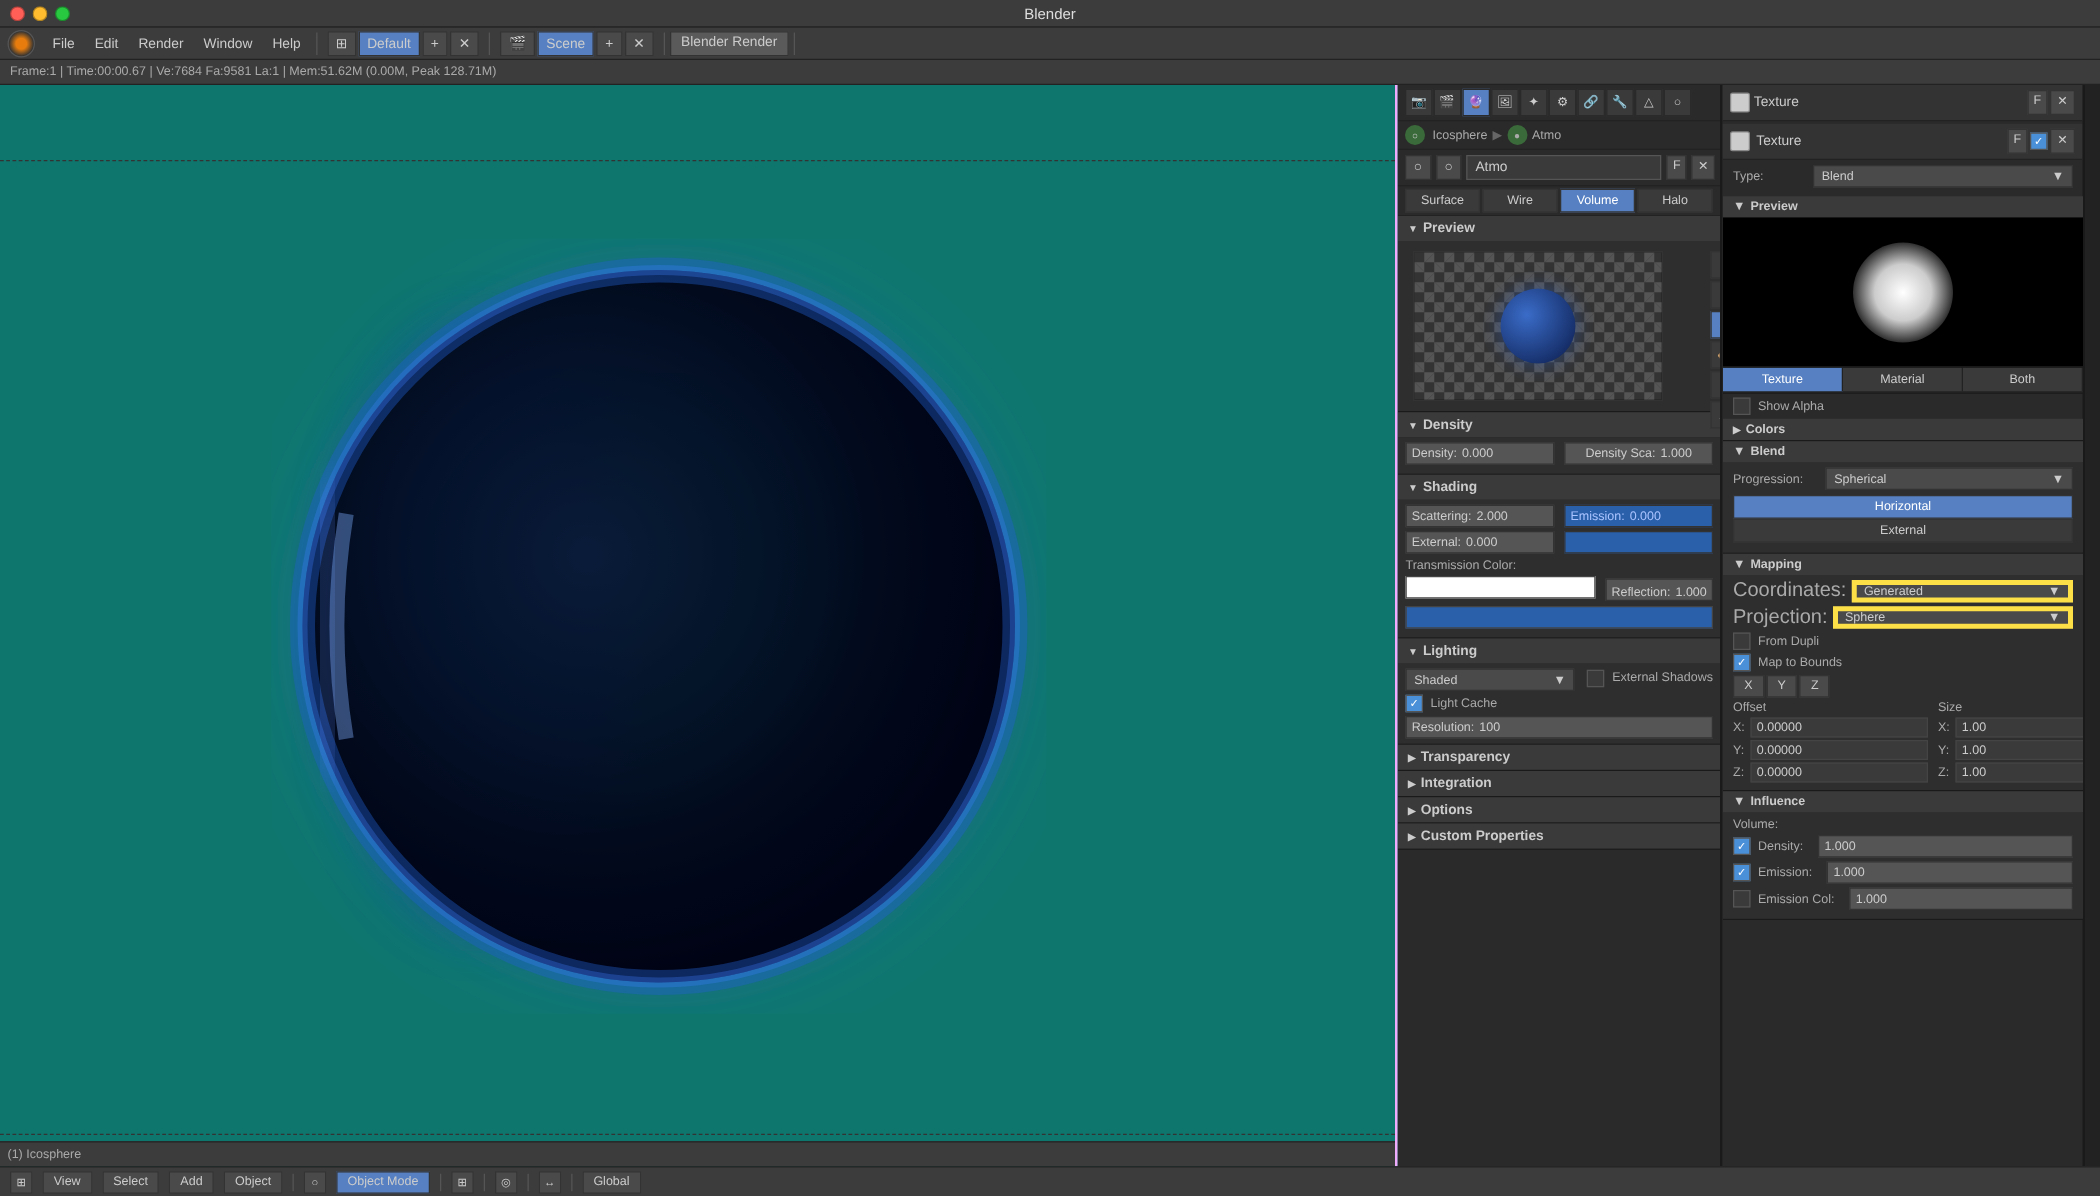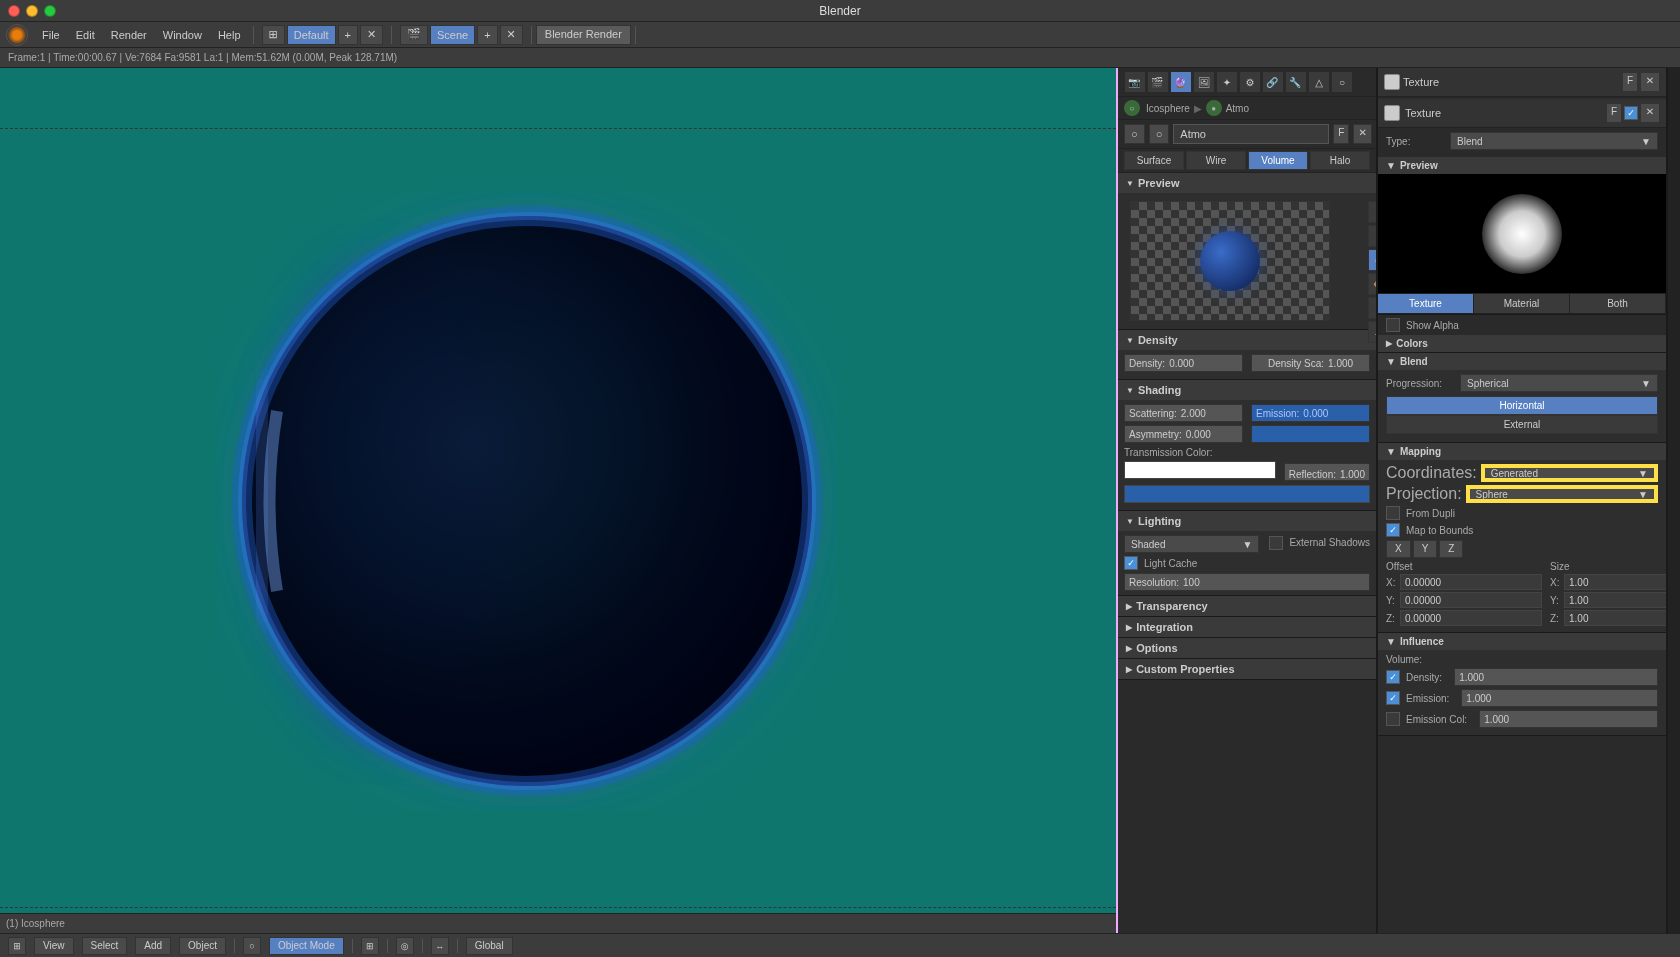--- a/index.html
+++ b/index.html
@@ -903,21 +903,21 @@
               <span>Scattering:</span>
               <span style="margin-left:4px;">2.000</span>
             </div>
             <div class="field-slider-blue" style="margin-left:4px;">
               <span>Emission:</span>
               <span style="margin-left:4px;">0.000</span>
             </div>
           </div>
           <div class="field-row">
             <div class="field-slider-gray">
-              <span>Asymmetry:</span>
+              <span>External:</span>
               <span style="margin-left:4px;">0.000</span>
             </div>
             <div class="field-slider-blue" style="margin-left:4px;"></div>
           </div>
           <div style="margin-bottom:3px;">
             <span style="font-size:10px;color:#aaa;">Transmission Color:</span>
           </div>
           <div class="field-row">
             <div class="color-swatch color-white"></div>
             <div class="field-slider-gray" style="margin-left:4px;align-items:flex-end;">

